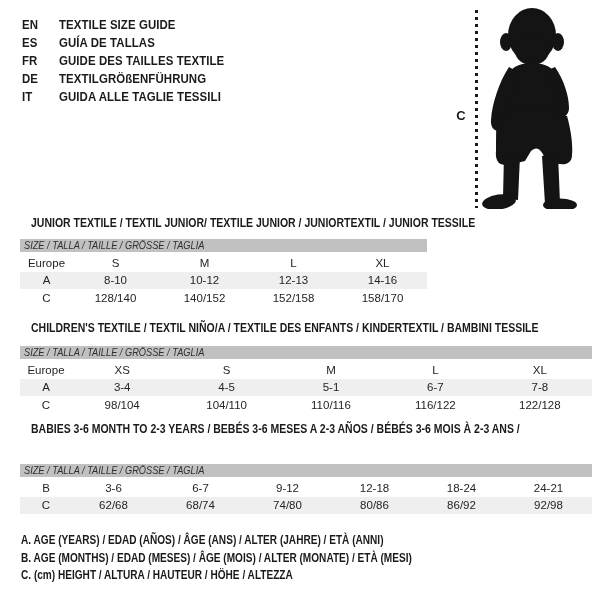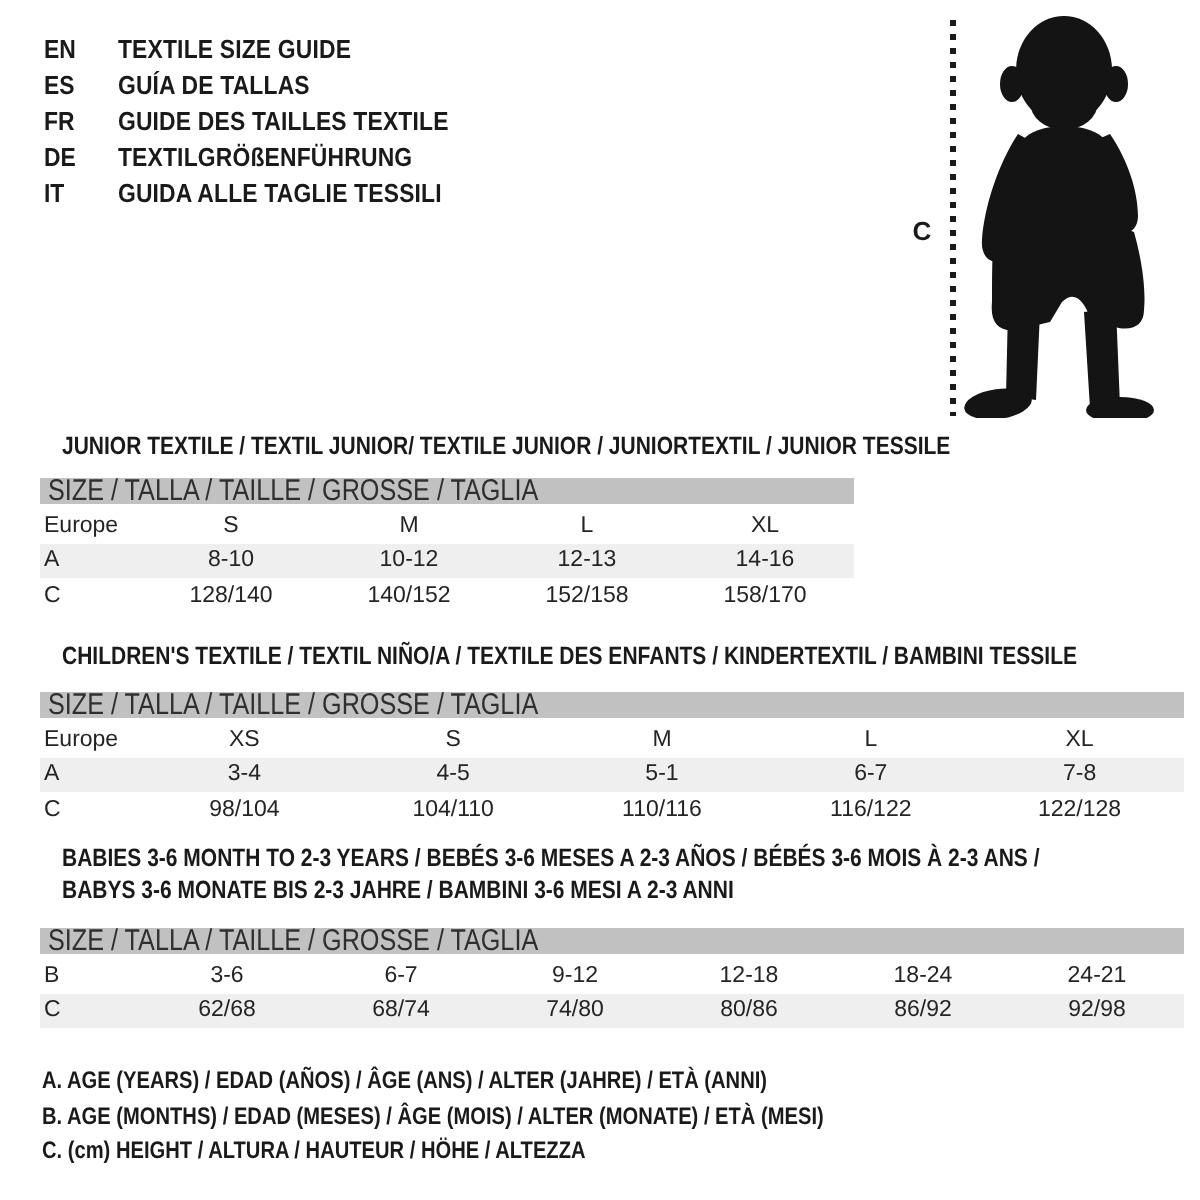--- a/index.html
+++ b/index.html
@@ -22,24 +22,24 @@
   .measure-label{position:absolute;left:452px;top:107px;width:18px;height:17px;
     font-weight:bold;font-size:13px;text-align:center;line-height:17px;}
   .silhouette{position:absolute;left:480px;top:4px;width:104px;height:205px;}
 
   
   .tbl-title{position:absolute;left:31px;font-weight:bold;font-size:12.5px;line-height:15px;white-space:nowrap;}
 
   
   .tbl{position:absolute;left:20px;}
   .tbl-header{height:13px;line-height:13px;background:#c1c1c1;color:#2f2f2f;
-    font-size:15px;padding-left:4px;margin-bottom:2px;overflow:hidden;}
+    font-size:11px;padding-left:4px;margin-bottom:2px;overflow:hidden;font-style:italic;}
   .tbl-row{display:grid;height:17.5px;align-items:center;font-size:11.5px;color:#242424;}
   .tbl-row .cell{text-align:center;}
-  .tbl-row .label{text-align:left;padding-left:2px;}
+  .tbl-row .label{text-align:center;padding-left:2px;}
   .shade{background:#efefef;}
   .grid-j{grid-template-columns:51px repeat(4,1fr);}
   .grid-c{grid-template-columns:50px repeat(5,1fr);}
   .grid-b{grid-template-columns:50px repeat(6,1fr);}
   .w-j{width:407px;}
   .w-f{width:572px;}
 
   
   .legend{position:absolute;left:21px;top:531px;}
   .legend-line{height:17.8px;display:flex;align-items:center;font-weight:bold;font-size:12px;}
@@ -150,23 +150,20 @@
       <span class="cell">104/110</span>
       <span class="cell">110/116</span>
       <span class="cell">116/122</span>
       <span class="cell">122/128</span>
     </div>
   </div>
 
   <div class="tbl-title" style="top:422px;">
     <span class="cx">BABIES 3-6 MONTH TO 2-3 YEARS / BEBÉS 3-6 MESES A 2-3 AÑOS / BÉBÉS 3-6 MOIS À 2-3 ANS /</span>
   </div>
-  <div class="tbl-title" style="top:438px;">
-    <span class="cx">BABYS 3-6 MONATE BIS 2-3 JAHRE / BAMBINI 3-6 MESI A 2-3 ANNI</span>
-  </div>
   <div class="tbl w-f" style="top:464px;">
     <div class="tbl-header">
       <span class="cx">SIZE / TALLA / TAILLE / GRÖSSE / TAGLIA</span>
     </div>
     <div class="tbl-row grid-b">
       <span class="cell label">B</span>
       <span class="cell">3-6</span>
       <span class="cell">6-7</span>
       <span class="cell">9-12</span>
       <span class="cell">12-18</span>

